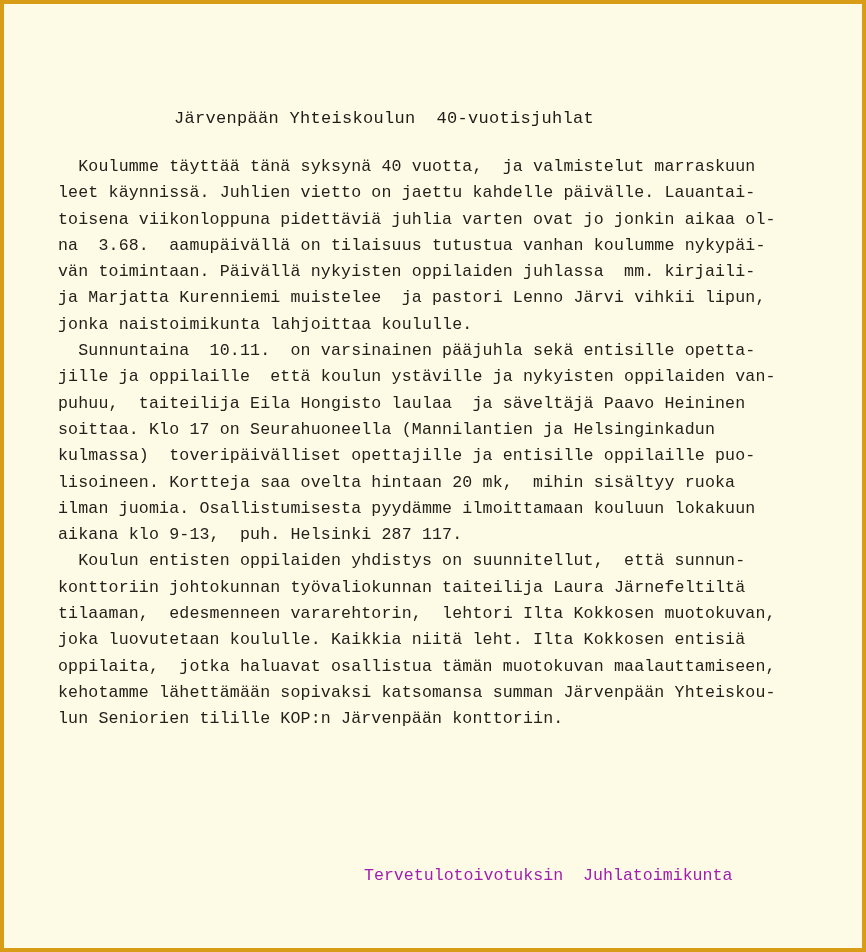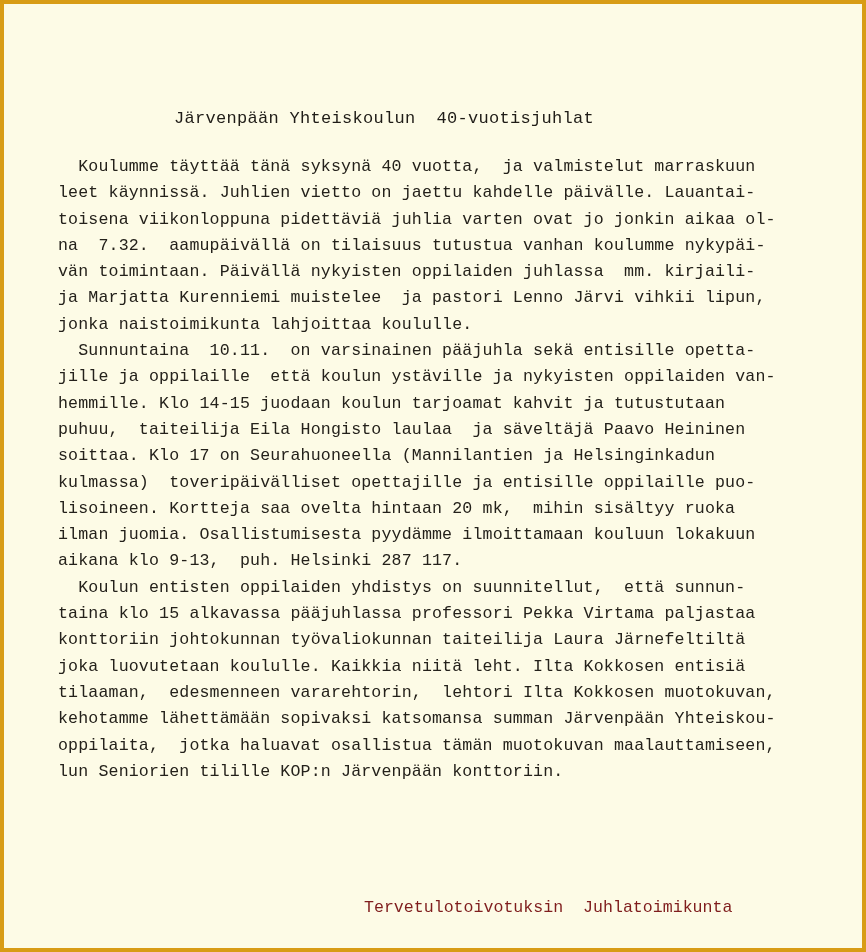--- a/index.html
+++ b/index.html
@@ -18,50 +18,48 @@
       font-size: 17px; color: #1f1c17; letter-spacing: 0.3px; white-space: pre;
     }
     .body-text {
       position: absolute; left: 54px; top: 150px; width: 770px;
       font-size: 16.6px; line-height: 26.3px; color: #24211b;
       letter-spacing: 0.15px;
     }
     .line { white-space: pre; }
     .signature {
       position: absolute; left: 360px; top: 862px;
-      font-size: 16.6px; color: #7f1d1d; white-space: pre; margin-top: 32px;
+      font-size: 16.6px; color: #a21caf; white-space: pre;
     }
   </style>
 </head>
 <body>
 
 <div class="page">
   <div class="title">Järvenpään Yhteiskoulun  40-vuotisjuhlat</div>
 
   <div class="body-text">
     <div class="line">  Koulumme täyttää tänä syksynä 40 vuotta,  ja valmistelut marraskuun</div>
     <div class="line">leet käynnissä. Juhlien vietto on jaettu kahdelle päivälle. Lauantai-</div>
     <div class="line">toisena viikonloppuna pidettäviä juhlia varten ovat jo jonkin aikaa ol-</div>
-    <div class="line">na  7.32.  aamupäivällä on tilaisuus tutustua vanhan koulumme nykypäi-</div>
+    <div class="line">na  3.68.  aamupäivällä on tilaisuus tutustua vanhan koulumme nykypäi-</div>
     <div class="line">vän toimintaan. Päivällä nykyisten oppilaiden juhlassa  mm. kirjaili-</div>
     <div class="line">ja Marjatta Kurenniemi muistelee  ja pastori Lenno Järvi vihkii lipun,</div>
     <div class="line">jonka naistoimikunta lahjoittaa koululle.</div>
     <div class="line">  Sunnuntaina  10.11.  on varsinainen pääjuhla sekä entisille opetta-</div>
     <div class="line">jille ja oppilaille  että koulun ystäville ja nykyisten oppilaiden van-</div>
-    <div class="line">hemmille. Klo 14-15 juodaan koulun tarjoamat kahvit ja tutustutaan</div>
     <div class="line">puhuu,  taiteilija Eila Hongisto laulaa  ja säveltäjä Paavo Heininen</div>
     <div class="line">soittaa. Klo 17 on Seurahuoneella (Mannilantien ja Helsinginkadun</div>
     <div class="line">kulmassa)  toveripäivälliset opettajille ja entisille oppilaille puo-</div>
     <div class="line">lisoineen. Kortteja saa ovelta hintaan 20 mk,  mihin sisältyy ruoka</div>
     <div class="line">ilman juomia. Osallistumisesta pyydämme ilmoittamaan kouluun lokakuun</div>
     <div class="line">aikana klo 9-13,  puh. Helsinki 287 117.</div>
     <div class="line">  Koulun entisten oppilaiden yhdistys on suunnitellut,  että sunnun-</div>
-    <div class="line">taina klo 15 alkavassa pääjuhlassa professori Pekka Virtama paljastaa</div>
     <div class="line">konttoriin johtokunnan työvaliokunnan taiteilija Laura Järnefeltiltä</div>
+    <div class="line">tilaaman,  edesmenneen vararehtorin,  lehtori Ilta Kokkosen muotokuvan,</div>
     <div class="line">joka luovutetaan koululle. Kaikkia niitä leht. Ilta Kokkosen entisiä</div>
-    <div class="line">tilaaman,  edesmenneen vararehtorin,  lehtori Ilta Kokkosen muotokuvan,</div>
+    <div class="line">oppilaita,  jotka haluavat osallistua tämän muotokuvan maalauttamiseen,</div>
     <div class="line">kehotamme lähettämään sopivaksi katsomansa summan Järvenpään Yhteiskou-</div>
-    <div class="line">oppilaita,  jotka haluavat osallistua tämän muotokuvan maalauttamiseen,</div>
     <div class="line">lun Seniorien tilille KOP:n Järvenpään konttoriin.</div>
   </div>
 
   <div class="signature">Tervetulotoivotuksin  Juhlatoimikunta</div>
 </div>
 
 </body></html>

